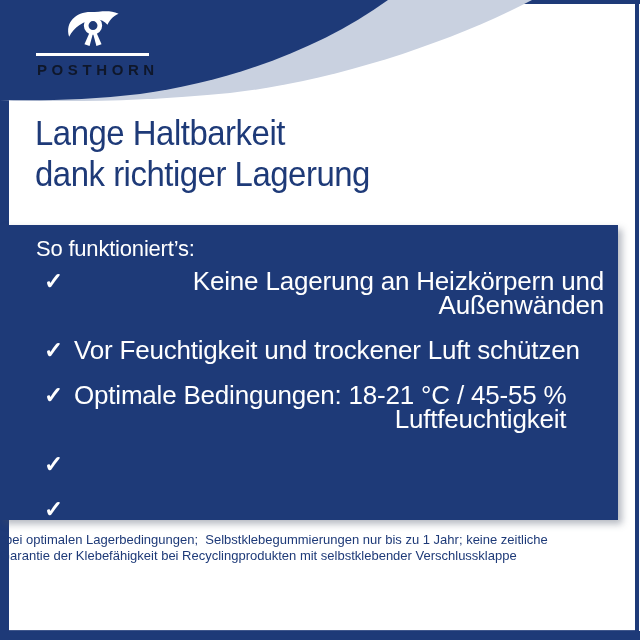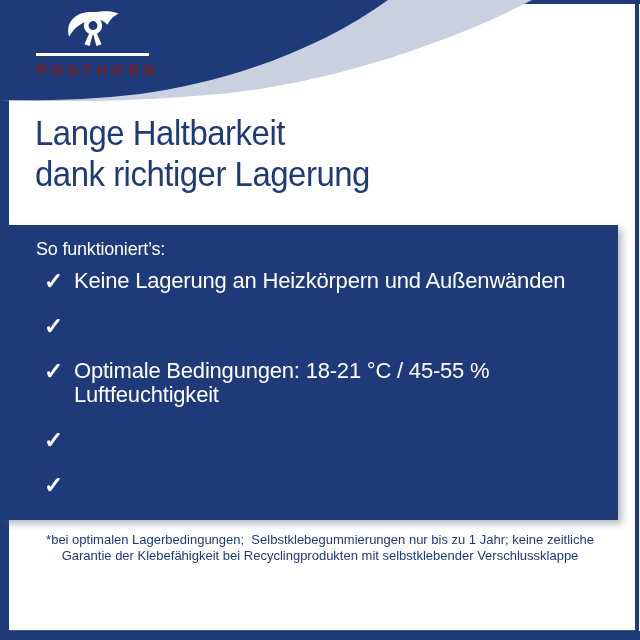--- a/index.html
+++ b/index.html
@@ -27,21 +27,21 @@
   .frame-bottom-line{position:absolute;bottom:8px;left:4px;width:632px;height:2px;background:var(--navy);opacity:.85;}
 
   .header-swoosh{position:absolute;top:0;left:0;display:block;}
 
   
   .logo{position:absolute;top:8px;left:36px;width:113px;color:var(--text-on-navy);}
   .logo-horn{display:block;margin:0 auto;}
   .logo-rule{height:3px;background:#ffffff;margin:3px 0 5px 0;}
   .logo-text{
     font-size:15px;font-weight:bold;letter-spacing:4.6px;
-    color:#7f1d1d;white-space:nowrap;text-indent:1px;
+    color:#0f172a;white-space:nowrap;text-indent:1px;
   }
 
   
   .title{
     position:absolute;left:35px;top:112px;margin:0;
     color:var(--navy);
     font-size:35px;font-weight:400;line-height:41px;letter-spacing:-0.5px;
     transform:scaleX(.94);transform-origin:0 0;
     white-space:nowrap;
   }
@@ -50,38 +50,38 @@
   
   .panel{
     position:absolute;left:0;top:225px;width:618px;height:295px;
     background:var(--navy);
     box-sizing:border-box;
     padding:12px 14px 0 36px;
     color:var(--text-on-navy);
     box-shadow:4px 4px 7px rgba(70,80,100,.4);
   }
   .panel-heading{
-    font-size:18px;line-height:24px;letter-spacing:-0.2px;
+    font-size:22px;line-height:24px;letter-spacing:-0.2px;
     margin:0 0 8px 0;
   }
   .items{display:flex;flex-direction:column;gap:21px;padding-left:8px;}
   .check-item{display:flex;align-items:flex-start;}
   .check{
     width:30px;flex:0 0 30px;
     font-size:23px;line-height:24px;font-weight:bold;
   }
   .check-text{
-    font-size:22px;line-height:24px;letter-spacing:-0.2px;
+    font-size:26px;line-height:24px;letter-spacing:-0.2px;
     white-space:pre-line;
+    text-align:right;
   }
 
   
   .footnote{
     position:absolute;left:0;top:532px;width:640px;margin:0;
-    text-align:center;
     color:var(--navy);
     font-size:13px;line-height:16px;
     white-space:pre-wrap;
   }
 </style>
 </head>
 <body>
 
 <div class="page">
 
@@ -116,20 +116,21 @@
     <div class="panel-heading">So funktioniert’s:</div>
     <div class="items">
 
         <div class="check-item">
           <span class="check">✓</span>
           <span class="check-text">Keine Lagerung an Heizkörpern und Außenwänden</span>
         </div>
 
         <div class="check-item">
           <span class="check">✓</span>
+          <span class="check-text">Vor Feuchtigkeit und trockener Luft schützen</span>
         </div>
 
         <div class="check-item">
           <span class="check">✓</span>
           <span class="check-text">Optimale Bedingungen: 18-21 °C / 45-55 %
 Luftfeuchtigkeit</span>
         </div>
 
         <div class="check-item">
           <span class="check">✓</span>

